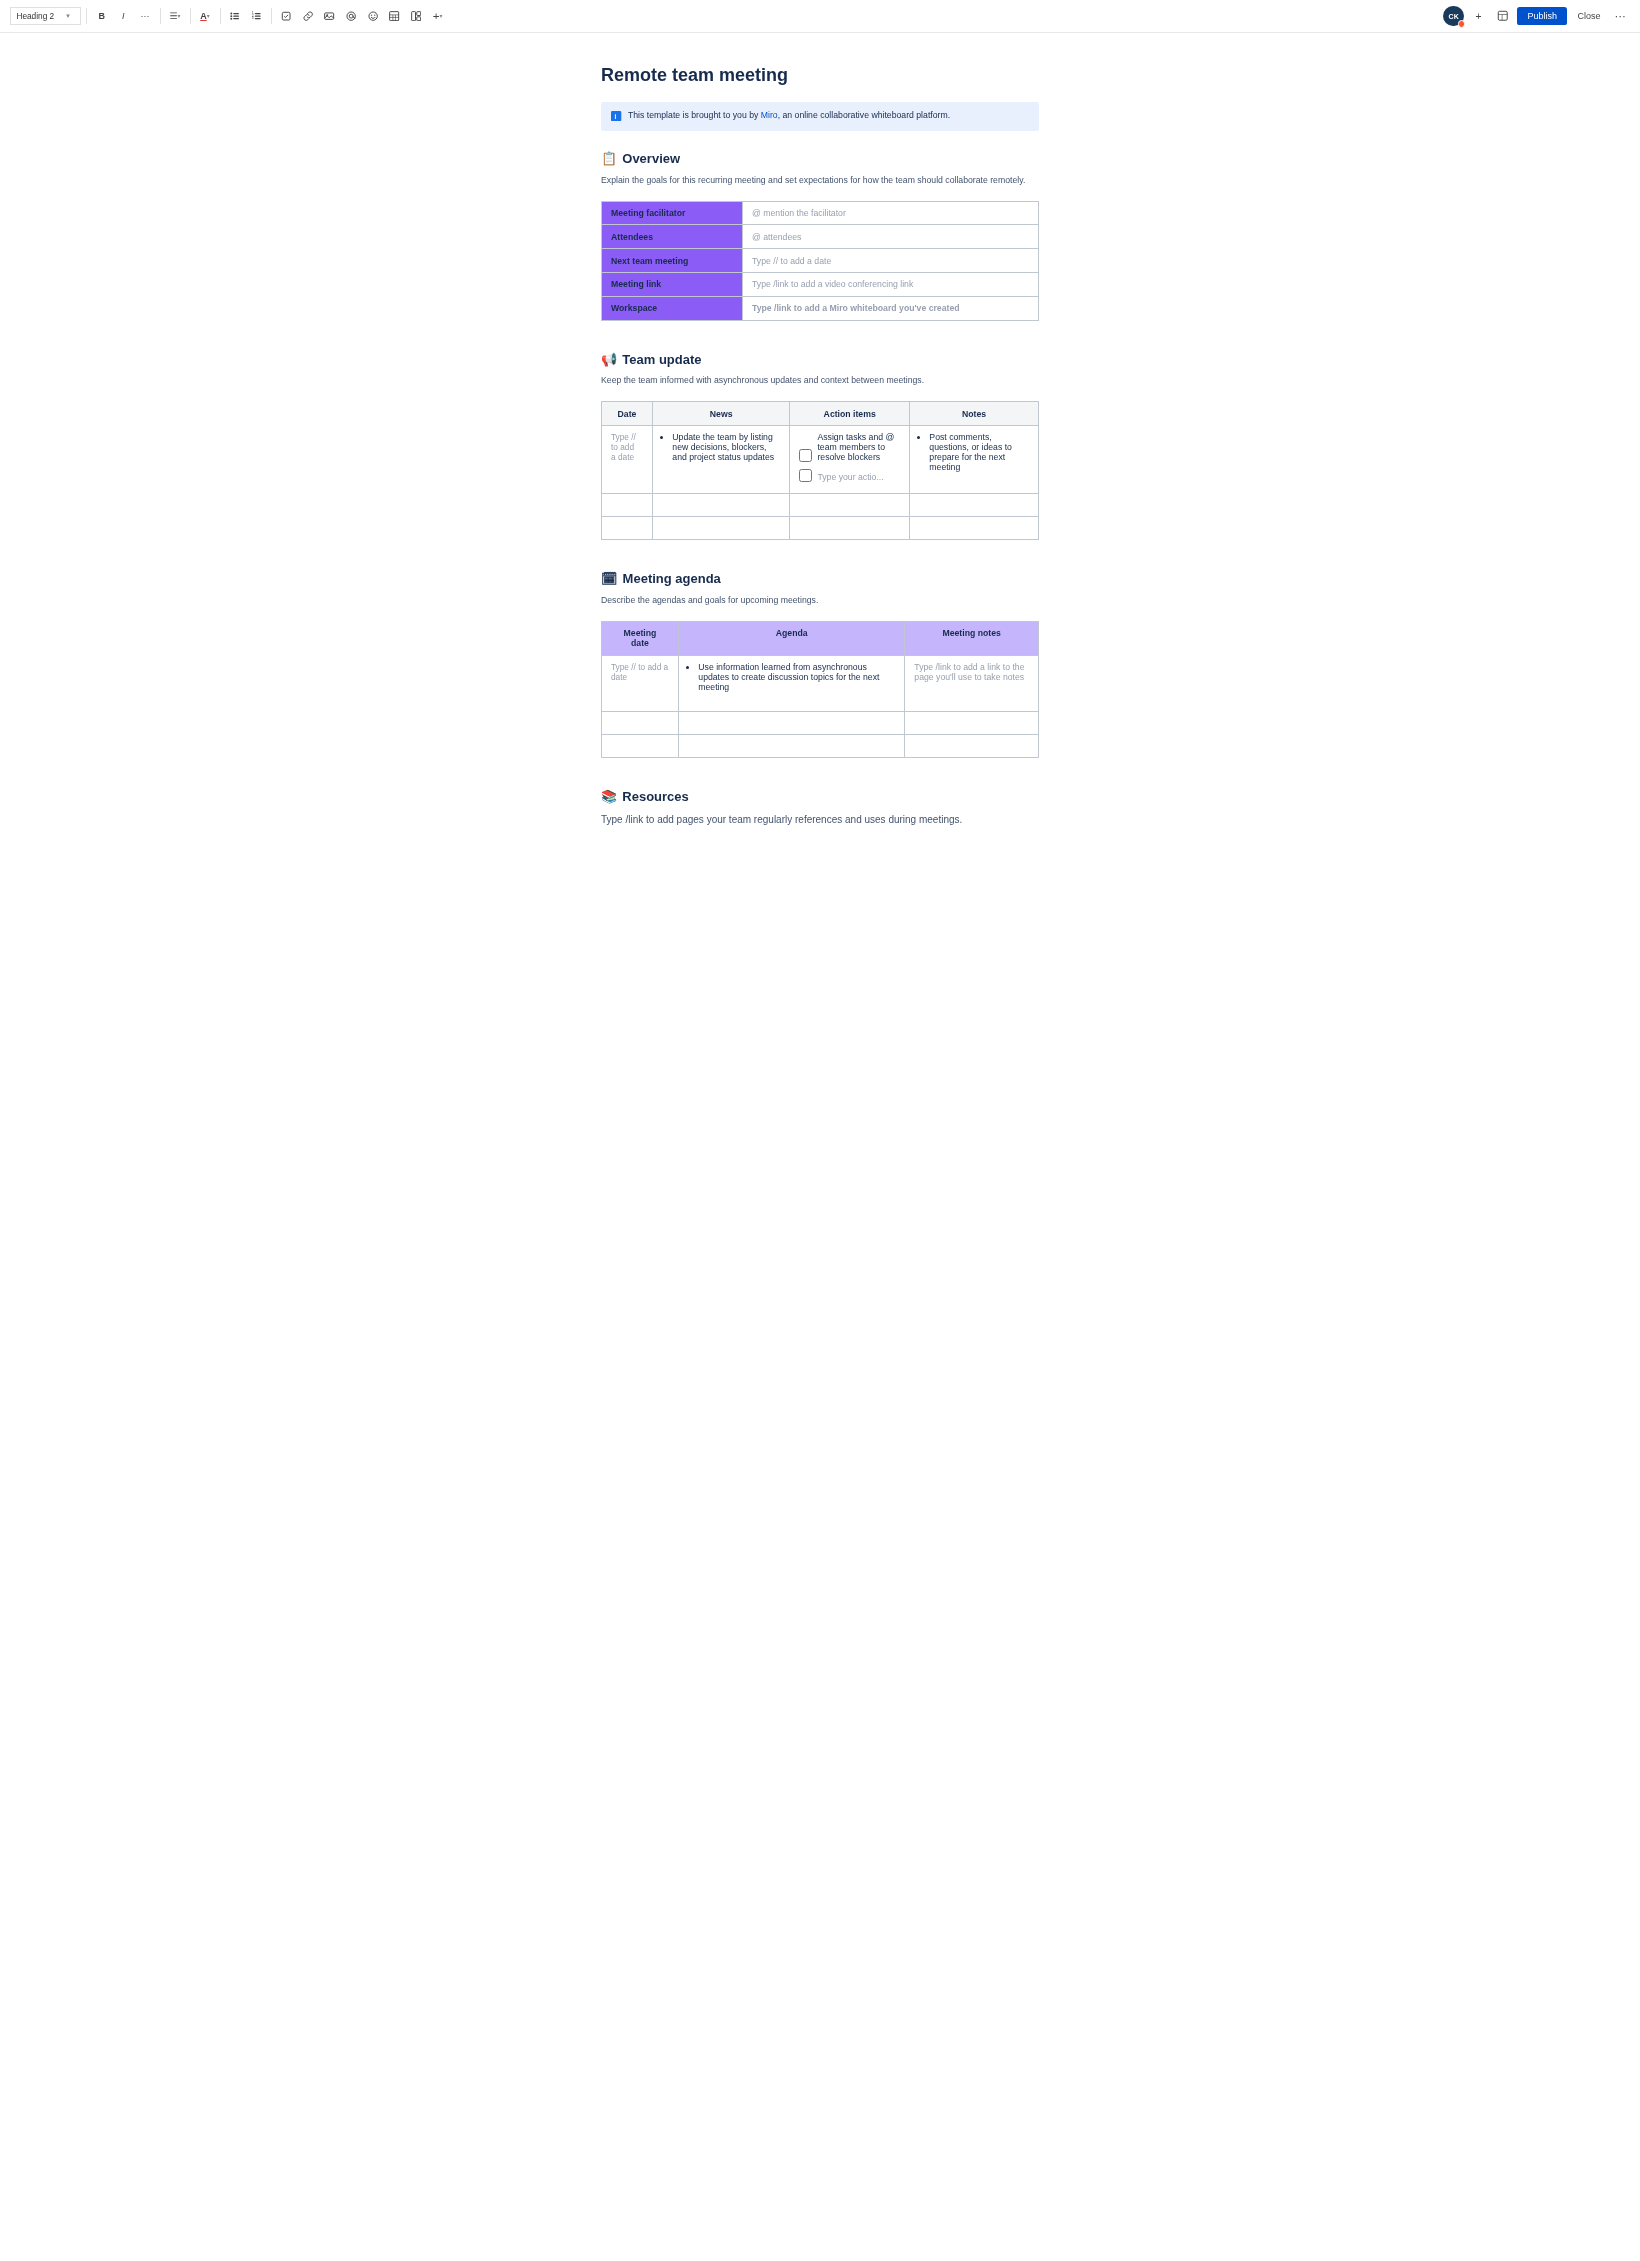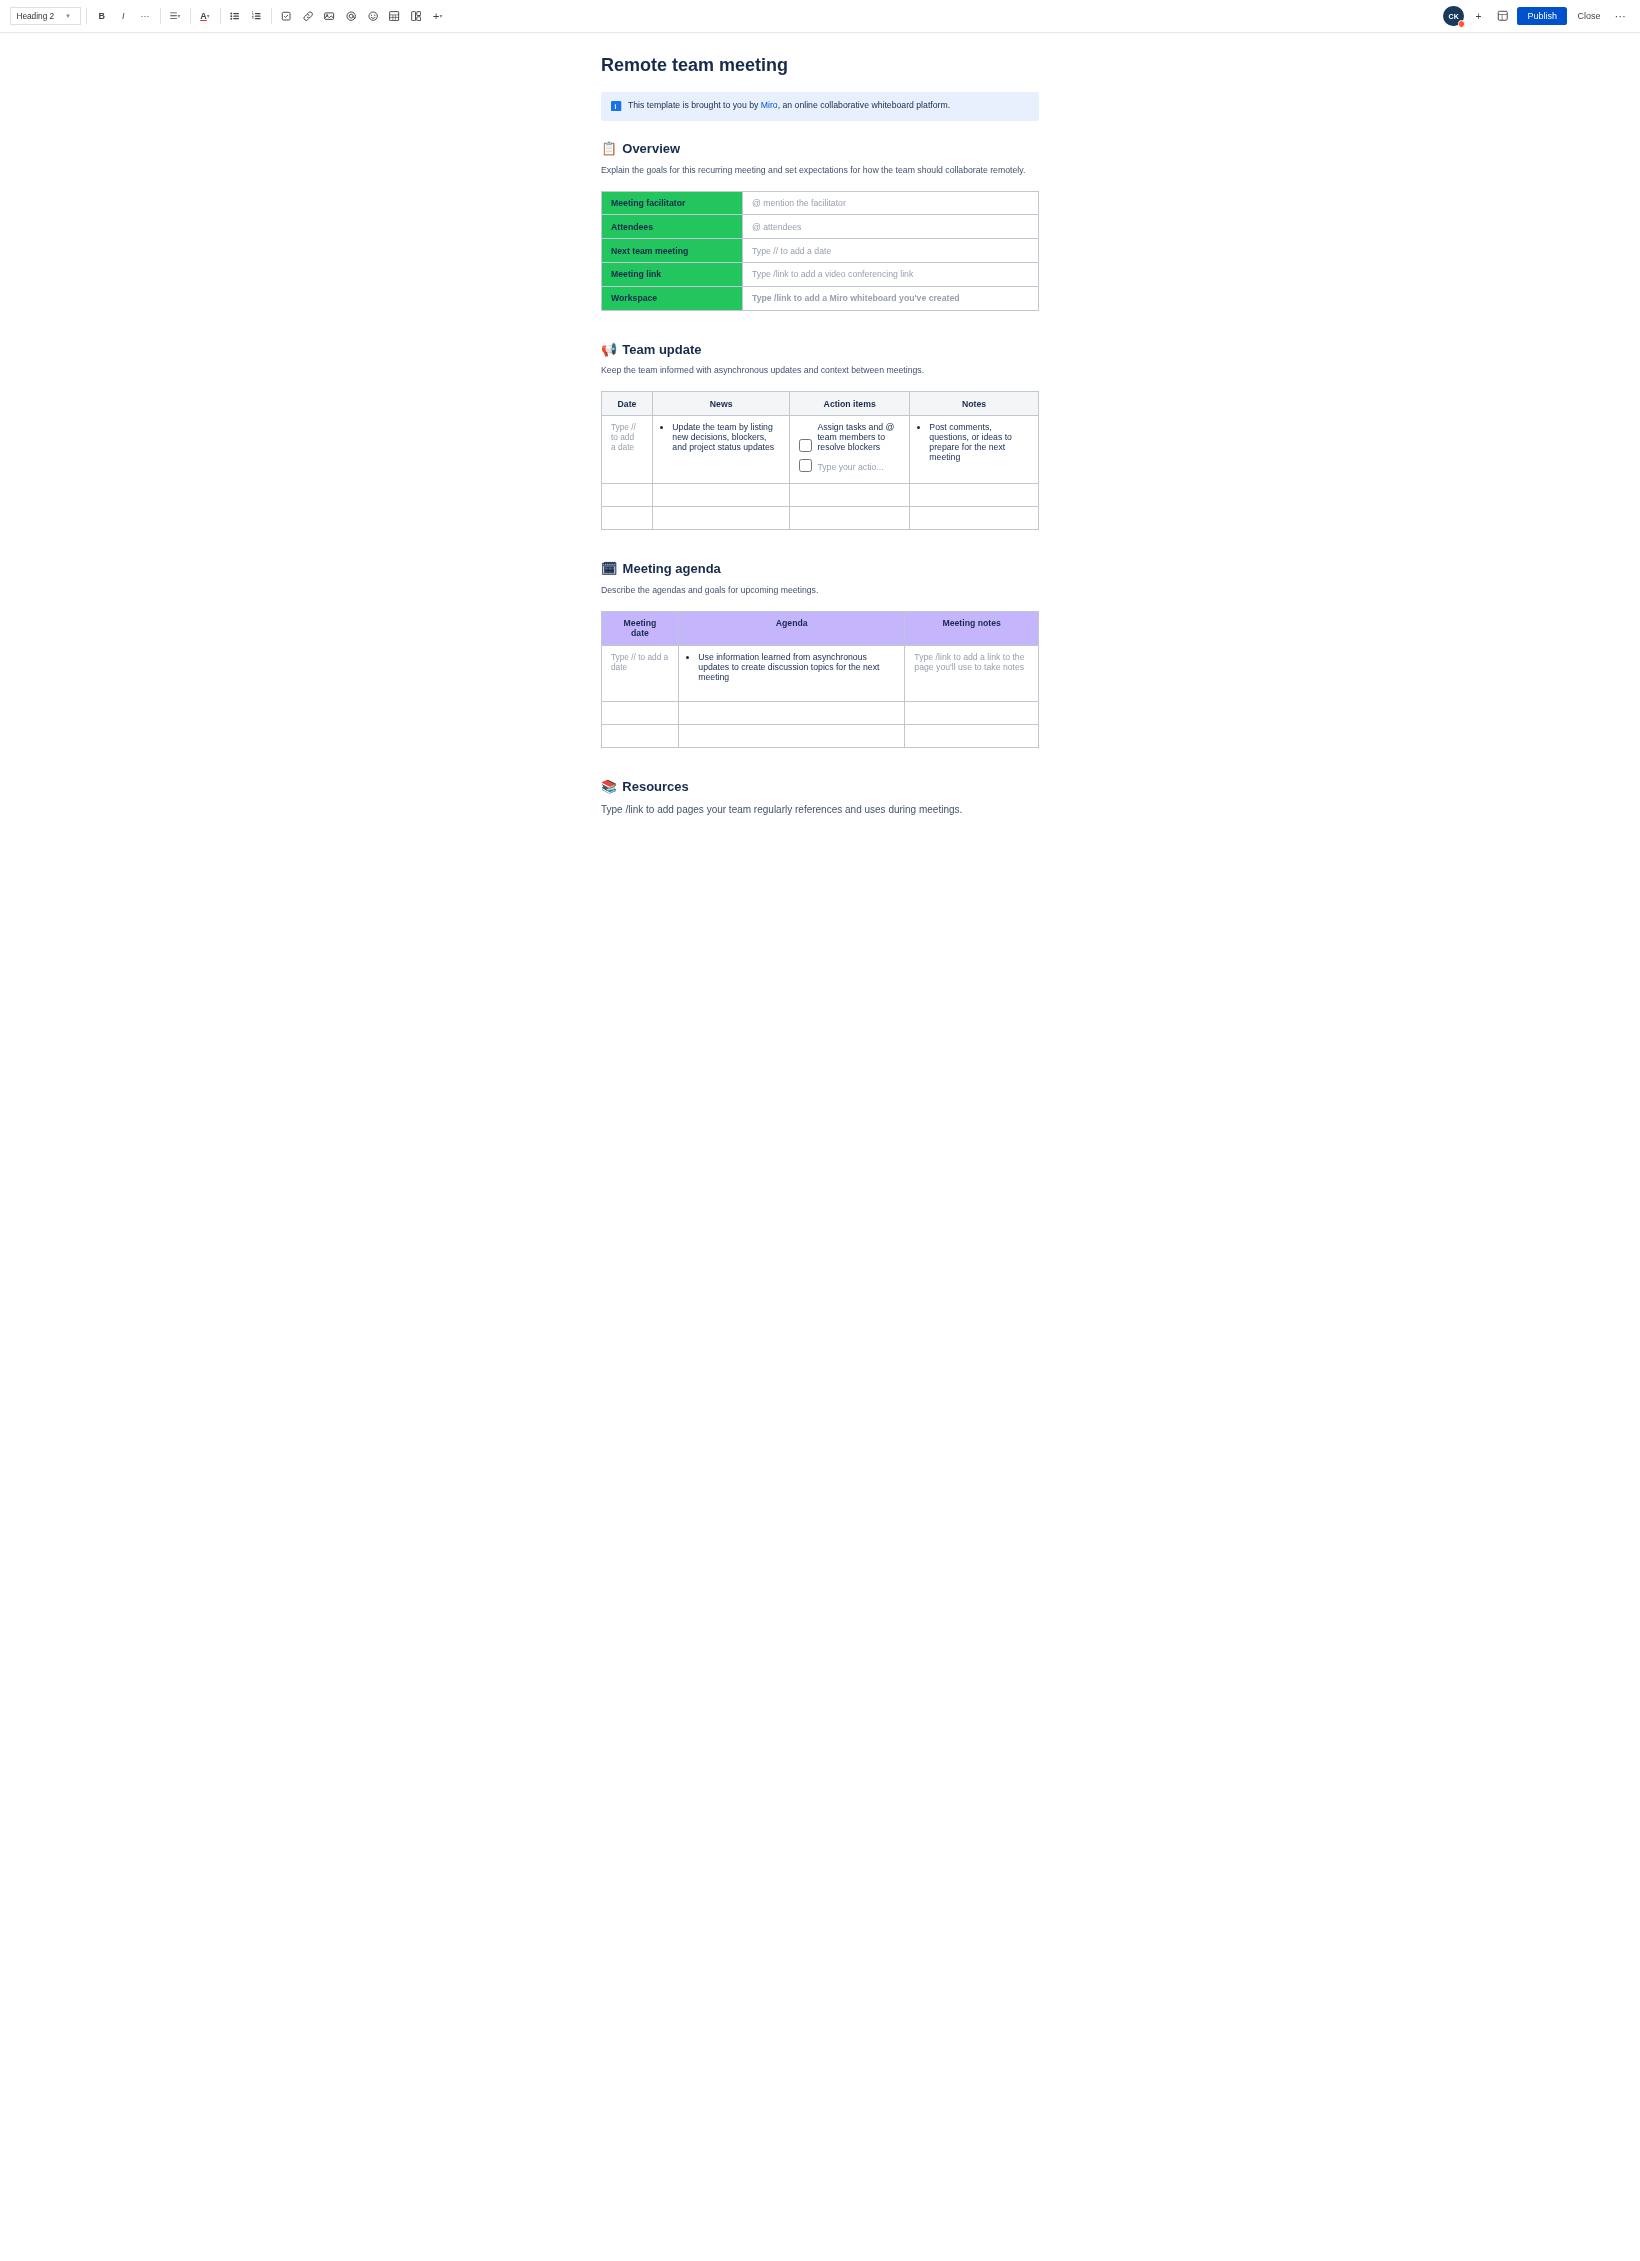--- a/index.html
+++ b/index.html
@@ -134,20 +134,21 @@
       margin: 0 auto;
       padding: 20.5px 31px 51px;
     }
 
     .page-title {
       font-size: 18px;
       font-weight: 700;
       color: #172b4d;
       margin-bottom: 15.4px;
       line-height: 1.3;
+      margin-top: 10px;
     }
 
     
     .info-box {
       display: flex;
       align-items: flex-start;
       gap: 6.4px;
       background: #e8f0fe;
       border-radius: 2.6px;
       padding: 7.7px 10.3px;
@@ -194,21 +195,21 @@
       vertical-align: top;
     }
     table th {
       background: #f4f5f7;
       font-weight: 600;
       color: #172b4d;
     }
 
     
     .overview-table td:first-child {
-      background: #22c55e;
+      background: #8b5cf6;
       font-weight: 600;
       width: 141px;
       color: #172b4d;
     }
     .overview-table td:last-child {
       color: #97a0af;
     }
 
     
     .team-table th {

